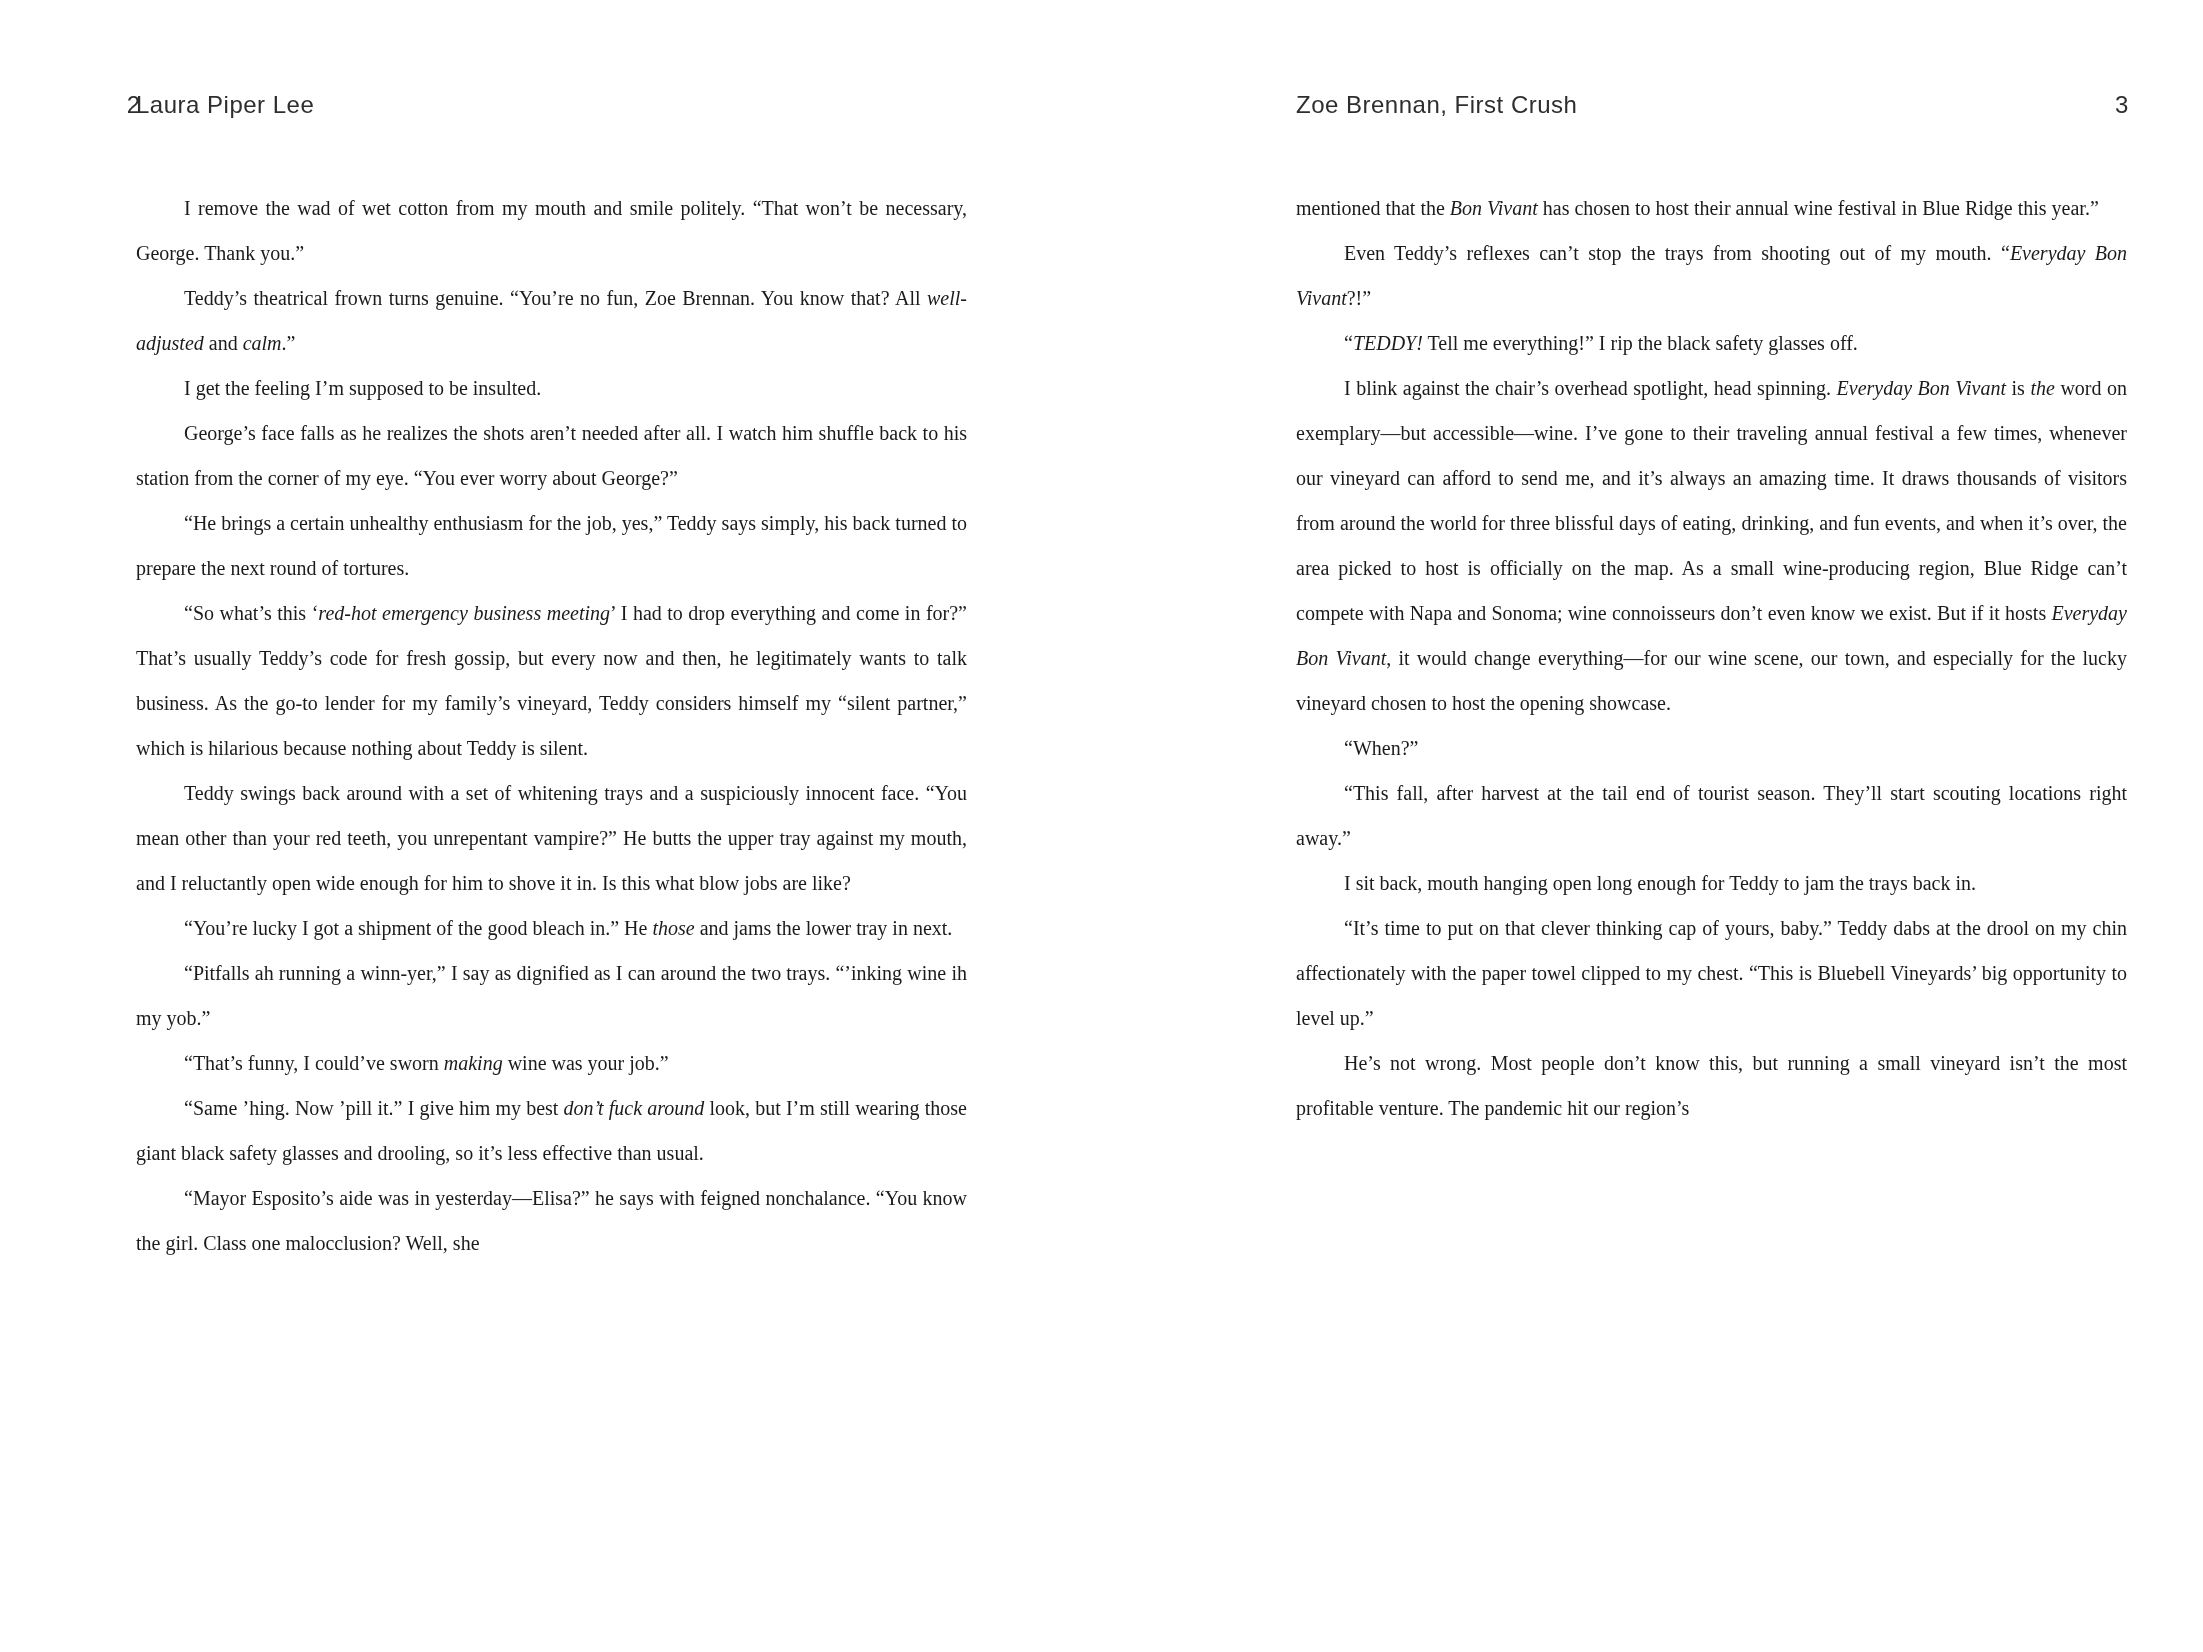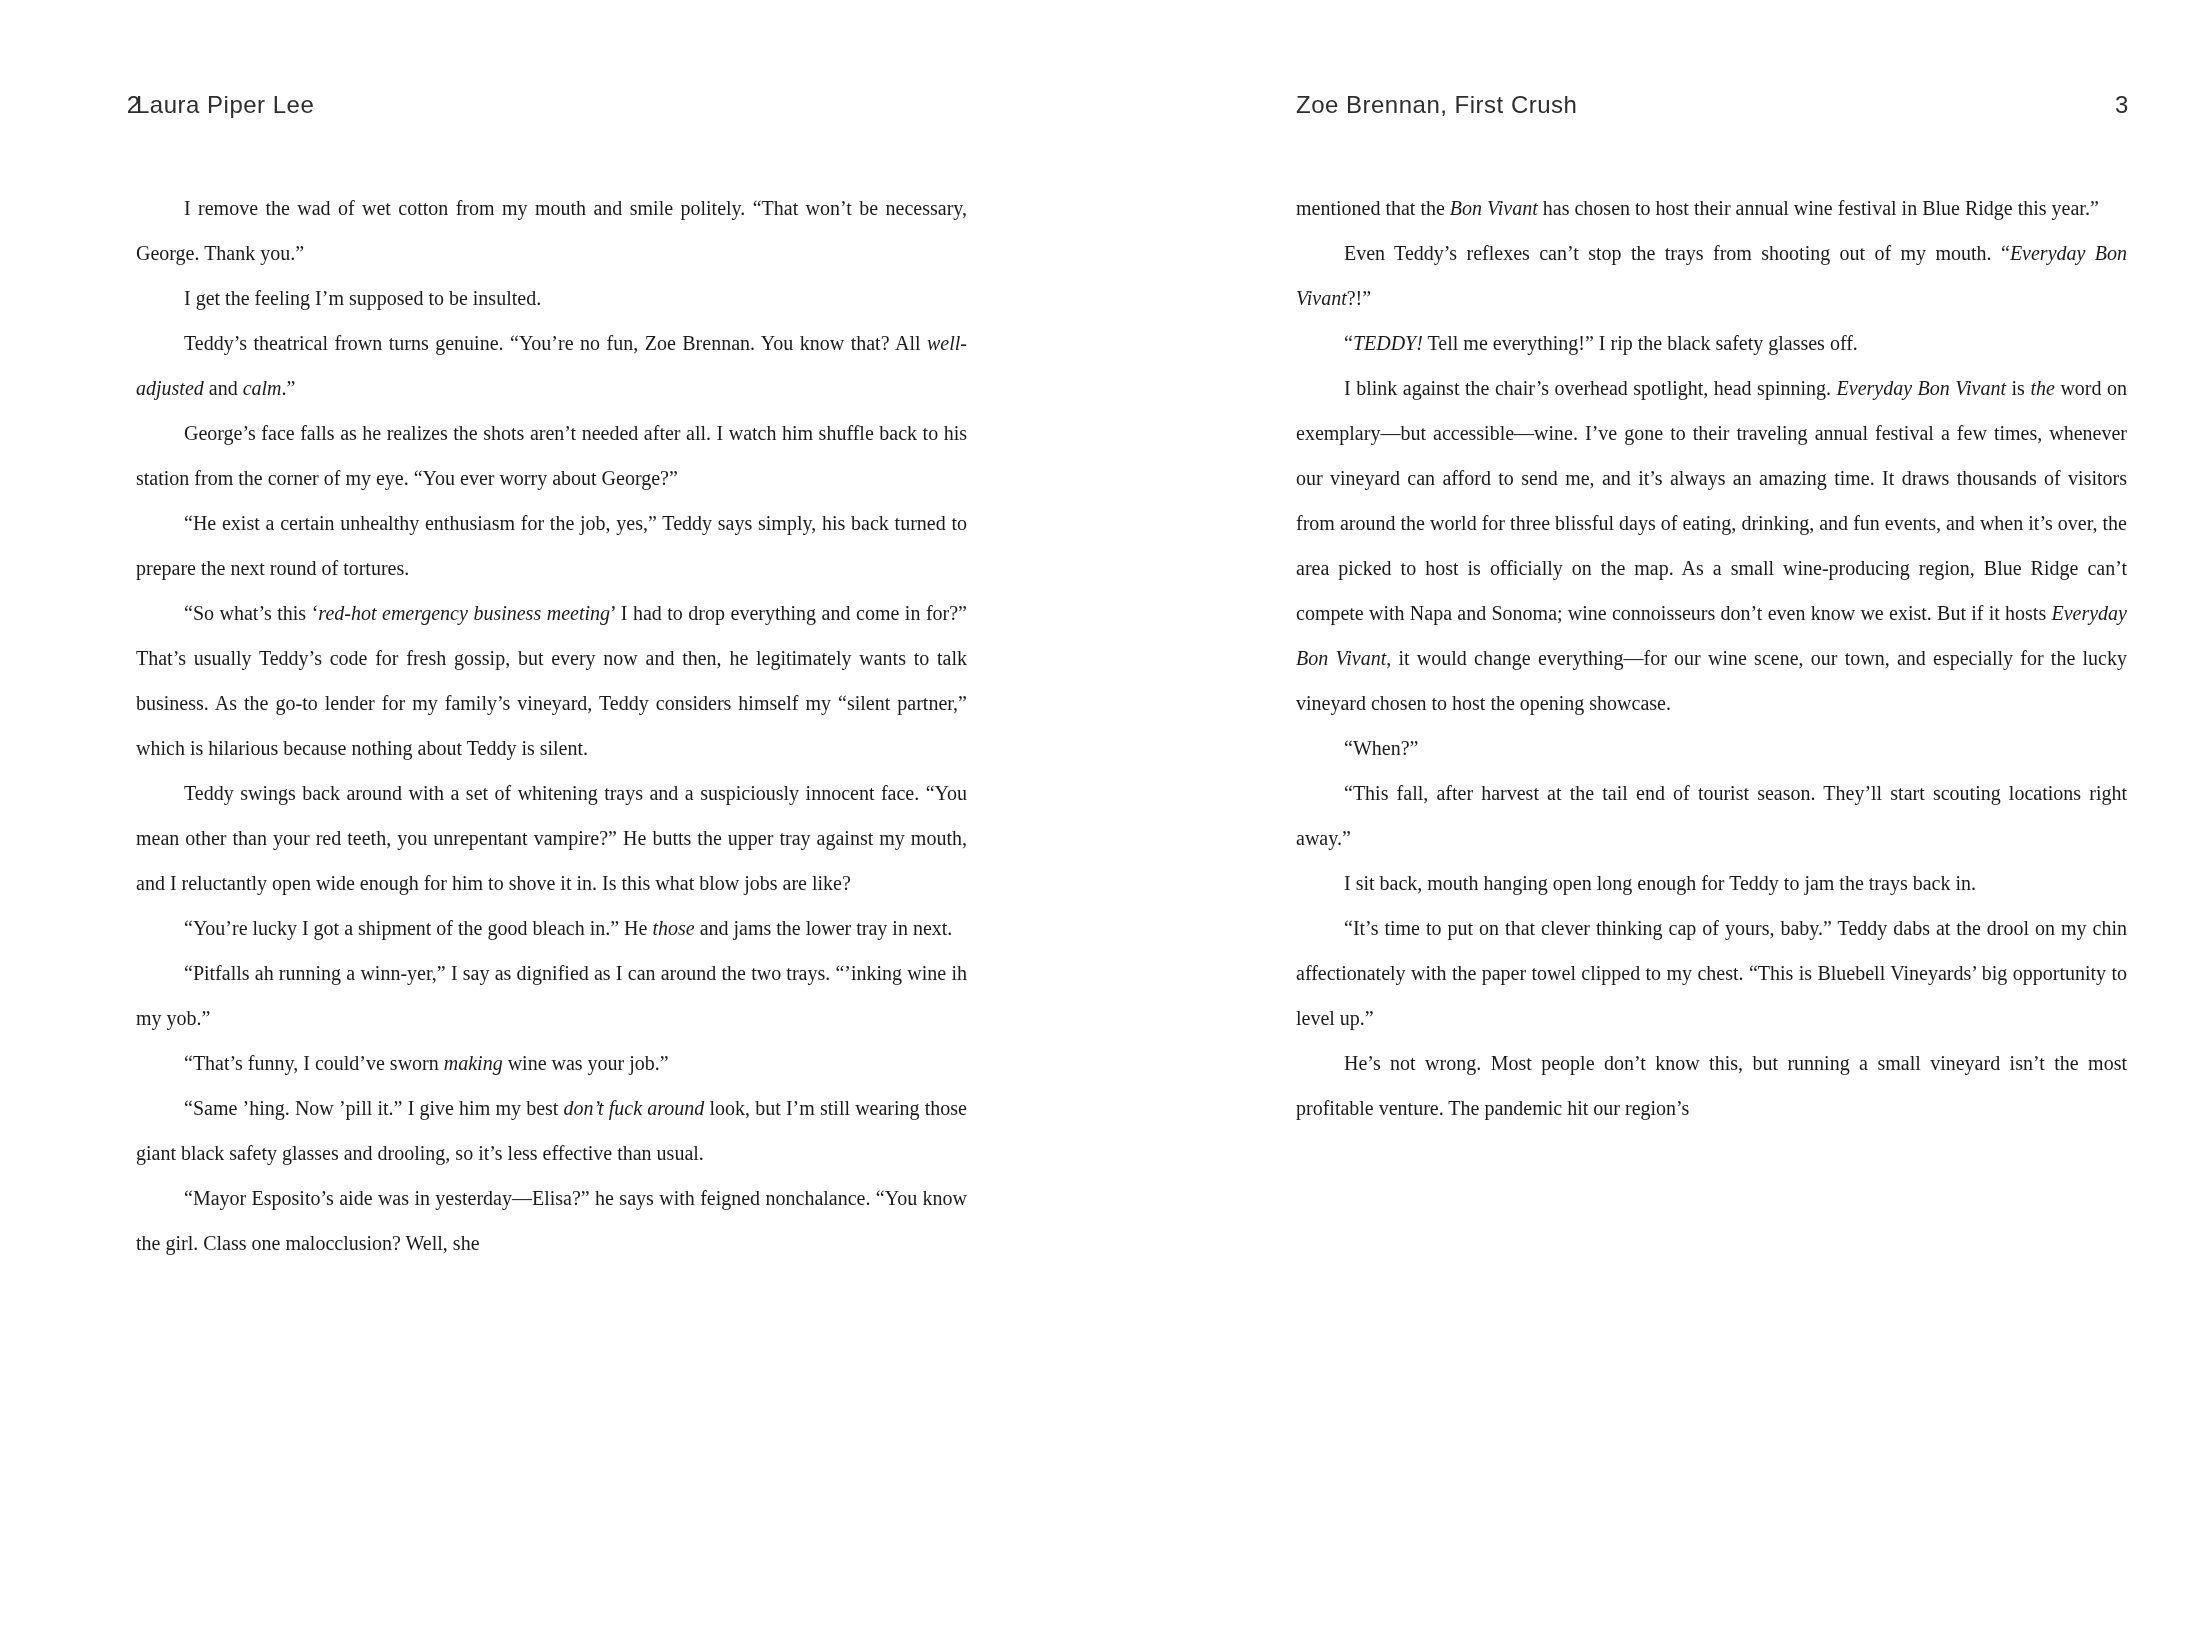--- a/index.html
+++ b/index.html
@@ -77,24 +77,24 @@
 
 <div class="spread">
 
   <section class="page left">
     <header class="running-head">
       <span class="pagenum pn-left">2</span>
       <span class="head-title">Laura Piper Lee</span>
     </header>
     <div class="body-text" id="left-body">
         <p><span>I remove the wad of wet cotton from my mouth and smile politely. “That won’t be necessary, George. Thank you.”</span></p>
+        <p><span>Teddy’s theatrical frown turns genuine. “You’re no fun, Zoe Brennan. You know that? All </span><em>well-adjusted</em><span> and </span><em>calm</em><span>.”</span></p>
         <p><span>I get the feeling I’m supposed to be insulted.</span></p>
-        <p><span>Teddy’s theatrical frown turns genuine. “You’re no fun, Zoe Brennan. You know that? All </span><em>well-adjusted</em><span> and </span><em>calm</em><span>.”</span></p>
         <p><span>George’s face falls as he realizes the shots aren’t needed after all. I watch him shuffle back to his station from the corner of my eye. “You ever worry about George?”</span></p>
-        <p><span>“He exist a certain unhealthy enthusiasm for the job, yes,” Teddy says simply, his back turned to prepare the next round of tortures.</span></p>
+        <p><span>“He brings a certain unhealthy enthusiasm for the job, yes,” Teddy says simply, his back turned to prepare the next round of tortures.</span></p>
         <p><span>“So what’s this ‘</span><em>red-hot emergency business meeting</em><span>’ I had to drop everything and come in for?” That’s usually Teddy’s code for fresh gossip, but every now and then, he legitimately wants to talk business. As the go-to lender for my family’s vineyard, Teddy considers himself my “silent partner,” which is hilarious because nothing about Teddy is silent.</span></p>
         <p><span>Teddy swings back around with a set of whitening trays and a suspiciously innocent face. “You mean other than your red teeth, you unrepentant vampire?” He butts the upper tray against my mouth, and I reluctantly open wide enough for him to shove it in. Is this what blow jobs are like?</span></p>
         <p><span>“You’re lucky I got a shipment of the good bleach in.” He </span><em>those</em><span> and jams the lower tray in next.</span></p>
         <p><span>“Pitfalls ah running a winn-yer,” I say as dignified as I can around the two trays. “’inking wine ih my yob.”</span></p>
         <p><span>“That’s funny, I could’ve sworn </span><em>making</em><span> wine was your job.”</span></p>
         <p><span>“Same ’hing. Now ’pill it.” I give him my best </span><em>don’t fuck around</em><span> look, but I’m still wearing those giant black safety glasses and drooling, so it’s less effective than usual.</span></p>
         <p><span>“Mayor Esposito’s aide was in yesterday—Elisa?” he says with feigned nonchalance. “You know the girl. Class one malocclusion? Well, she</span></p>
       </div>
   </section>
 

